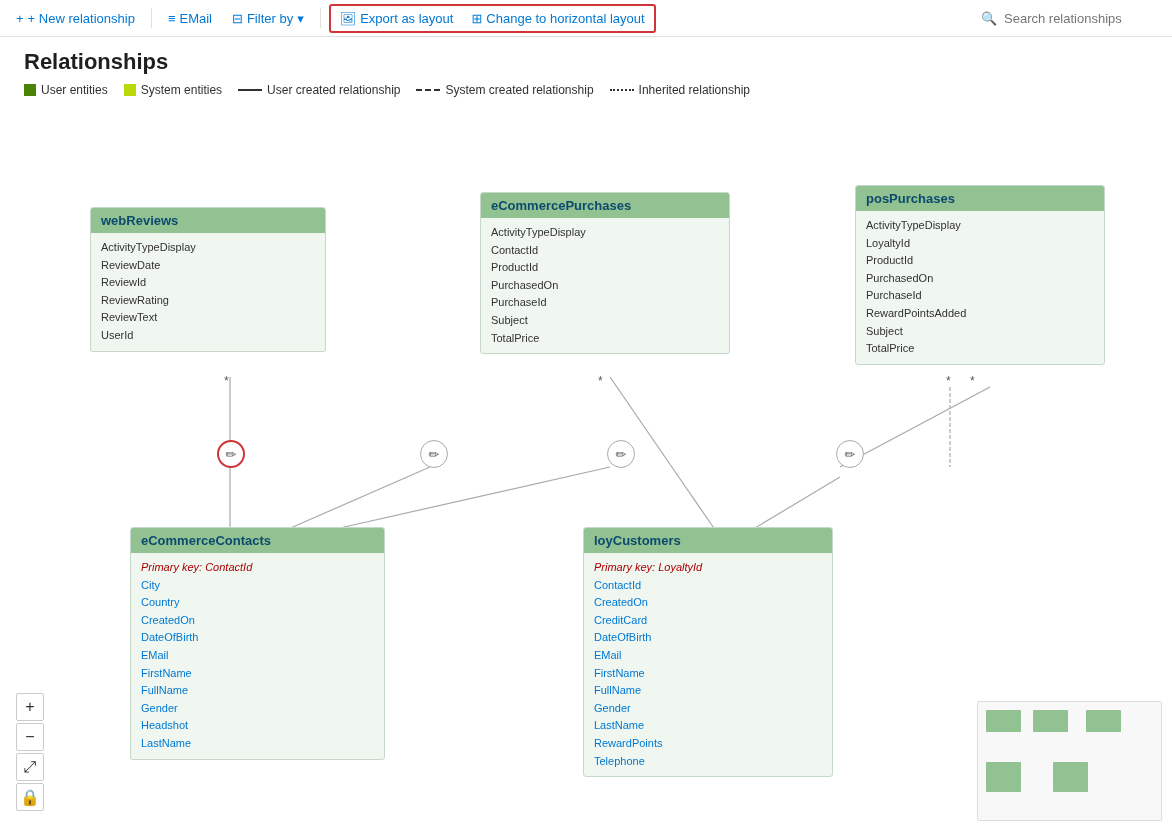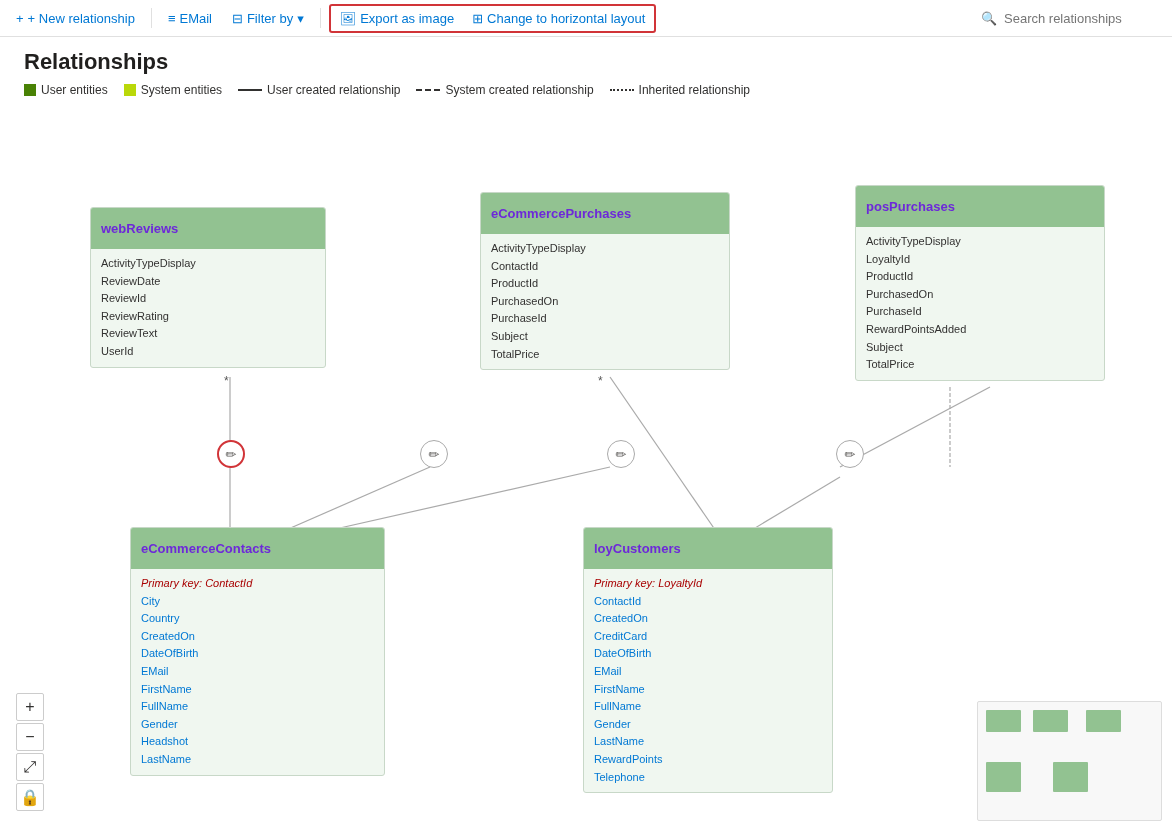--- a/index.html
+++ b/index.html
@@ -117,24 +117,24 @@
     
     .entity-card {
       position: absolute;
       background: #f0f7f0;
       border: 1px solid #c8d8c8;
       border-radius: 3px;
       min-width: 160px;
     }
     .entity-header {
       background: #92c291;
-      padding: 13px 10px;
+      padding: 5px 10px;
       font-size: 13px;
       font-weight: 600;
-      color: #6d28d9;
+      color: #0c4a6e;
       border-radius: 2px 2px 0 0;
     }
     .entity-body {
       padding: 6px 10px;
       font-size: 11px;
       color: #323130;
       line-height: 1.6;
     }
 
     
@@ -219,21 +219,21 @@
   </button>
   <button class="toolbar-btn">
     <span>⊟</span>
     <span>Filter by</span>
     <span>▾</span>
   </button>
   <div class="toolbar-divider"></div>
   <div class="toolbar-group-highlighted">
     <button class="toolbar-btn">
       <span>🖼</span>
-      <span>Export as image</span>
+      <span>Export as layout</span>
     </button>
     <button class="toolbar-btn">
       <span>⊞</span>
       <span>Change to horizontal layout</span>
     </button>
   </div>
 
   <div class="search-box">
     <span>🔍</span>
     <input type="text" placeholder="Search relationships" style="">

